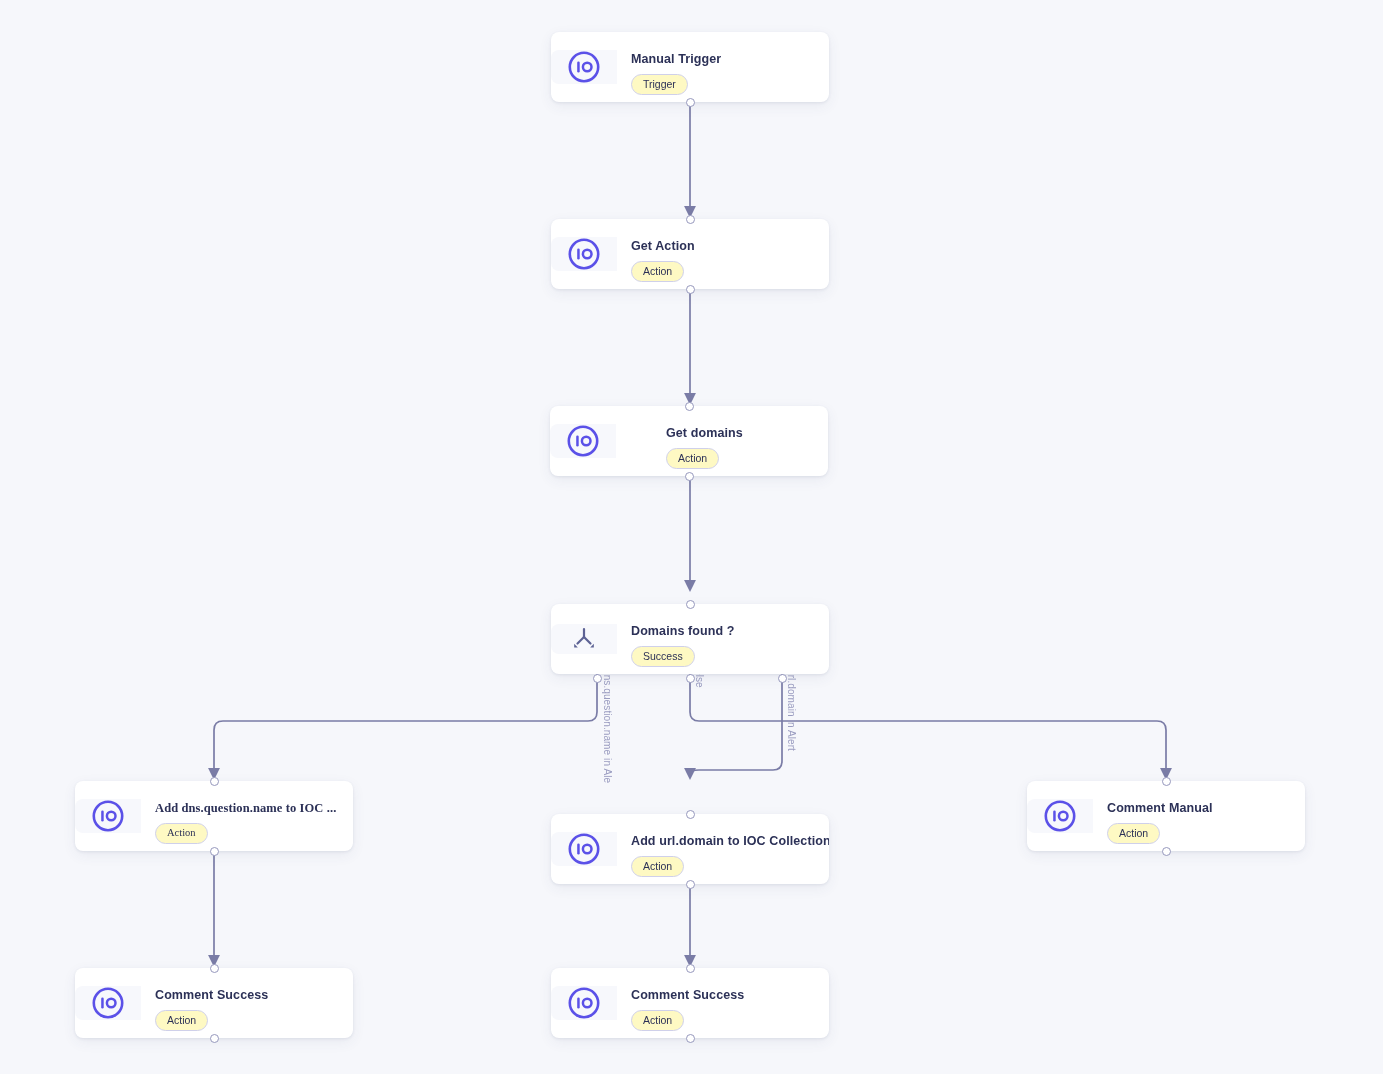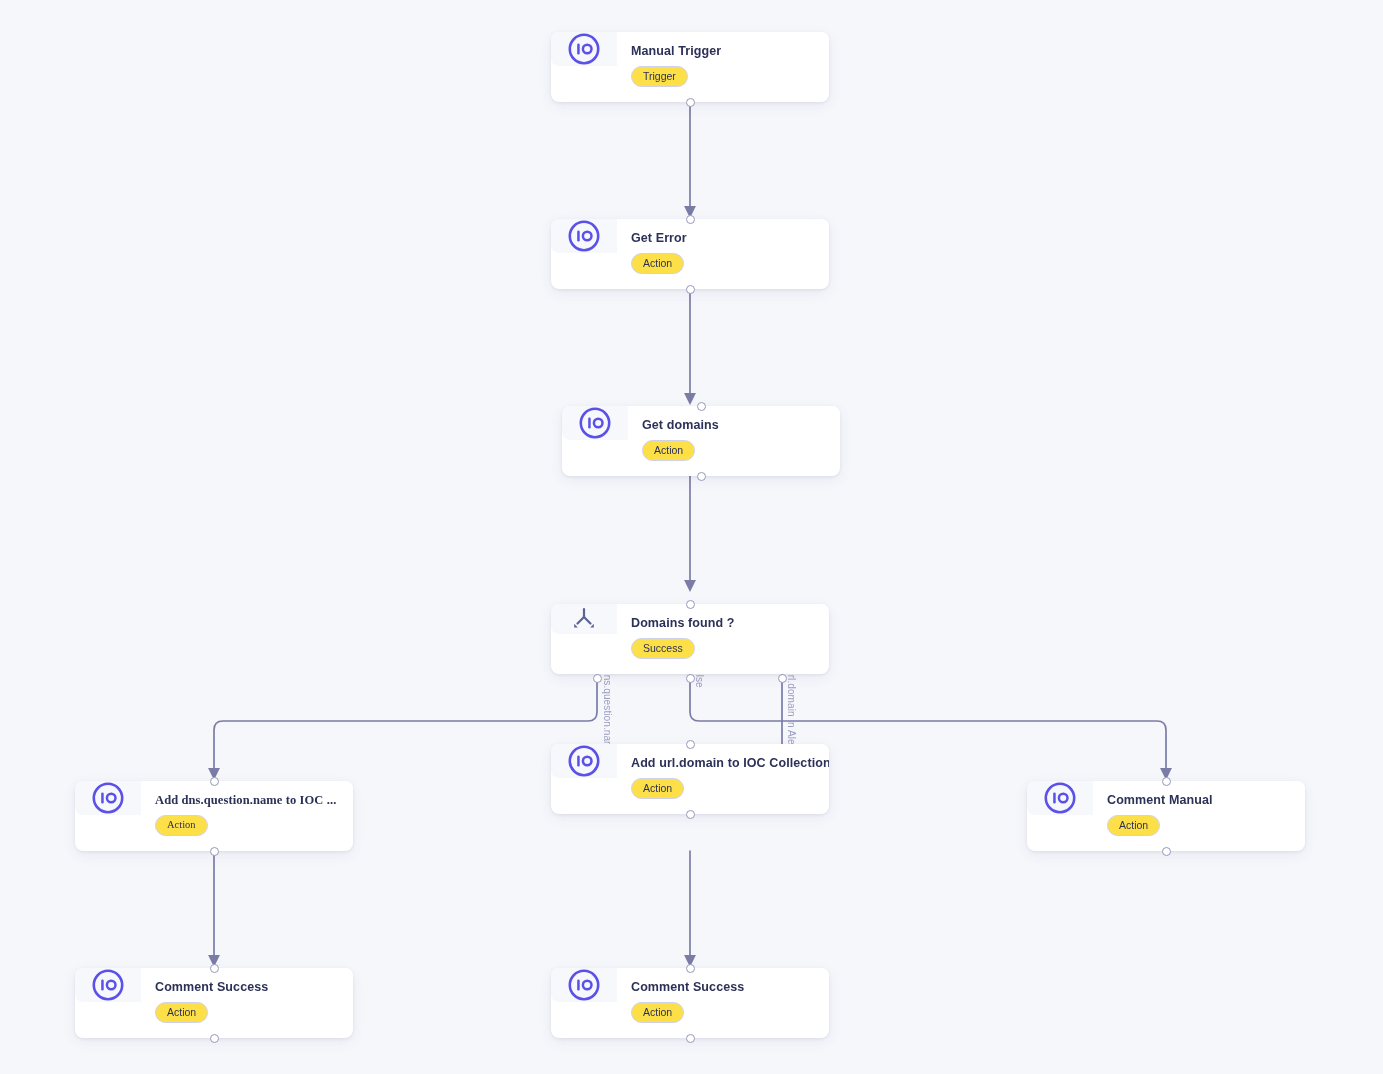--- a/index.html
+++ b/index.html
@@ -40,21 +40,21 @@
     left: 0;
     top: 0;
     width: 1383px;
     height: 1074px;
     z-index: 3;
   }
 
   .node {
     position: absolute;
     display: flex;
-    align-items: flex-start;
+    align-items: center;
     width: 278px;
     height: 70px;
     background: #ffffff;
     border-radius: 8px;
     box-shadow: 0 1px 3px rgba(60, 64, 110, 0.10),
                 0 4px 14px rgba(60, 64, 110, 0.07);
     overflow: visible;
   }
 
   .node-icon {
@@ -92,21 +92,21 @@
     max-width: 200px;
   }
 
   .node-badge {
     margin-top: 7px;
     display: inline-block;
     padding: 3px 11px 4px 11px;
     font-size: 10.5px;
     font-weight: normal;
     color: #2c3157;
-    background: #fde047;
+    background: #fef9c3;
     border: 1px solid #cfd0ea;
     border-radius: 11px;
     line-height: 12px;
     white-space: nowrap;
   }
 
   
   .port {
     position: absolute;
     width: 9px;
@@ -202,28 +202,28 @@
       <div class="node-icon">
         <span class="io-icon">
           <svg width="34" height="34" viewBox="0 0 34 34">
             <circle cx="17" cy="17" r="14.2" fill="none" stroke="#5b51e8" stroke-width="2.6"></circle>
             <rect x="10.2" y="11.6" width="2.5" height="10.8" rx="1.2" fill="#5b51e8"></rect>
             <circle cx="20.2" cy="17" r="4.3" fill="none" stroke="#5b51e8" stroke-width="2.5"></circle>
           </svg>
         </span>
       </div>
       <div class="node-body">
-        <div class="node-title">Get Error</div>
-        <div class="node-badge">Action</div>
-      </div>
-      <div class="port" style="left:134.5px; top:-4.5px;"></div>
-      <div class="port" style="left:134.5px; top:65.5px;"></div>
-    </div>
-
-    <div class="node" style="left:562px; top:406px;">
+        <div class="node-title">Get Action</div>
+        <div class="node-badge">Action</div>
+      </div>
+      <div class="port" style="left:134.5px; top:-4.5px;"></div>
+      <div class="port" style="left:134.5px; top:65.5px;"></div>
+    </div>
+
+    <div class="node" style="left:550px; top:406px;gap:36px;">
       <div class="node-icon">
         <span class="io-icon">
           <svg width="34" height="34" viewBox="0 0 34 34">
             <circle cx="17" cy="17" r="14.2" fill="none" stroke="#5b51e8" stroke-width="2.6"></circle>
             <rect x="10.2" y="11.6" width="2.5" height="10.8" rx="1.2" fill="#5b51e8"></rect>
             <circle cx="20.2" cy="17" r="4.3" fill="none" stroke="#5b51e8" stroke-width="2.5"></circle>
           </svg>
         </span>
       </div>
       <div class="node-body">
@@ -269,21 +269,21 @@
         </span>
       </div>
       <div class="node-body">
         <div class="node-title">Add dns.question.name to IOC ...</div>
         <div class="node-badge">Action</div>
       </div>
       <div class="port" style="left:134.5px; top:-4.5px;"></div>
       <div class="port" style="left:134.5px; top:65.5px;"></div>
     </div>
 
-    <div class="node" style="left:551px; top:744px;">
+    <div class="node" style="left:551px; top:814px;">
       <div class="node-icon">
         <span class="io-icon">
           <svg width="34" height="34" viewBox="0 0 34 34">
             <circle cx="17" cy="17" r="14.2" fill="none" stroke="#5b51e8" stroke-width="2.6"></circle>
             <rect x="10.2" y="11.6" width="2.5" height="10.8" rx="1.2" fill="#5b51e8"></rect>
             <circle cx="20.2" cy="17" r="4.3" fill="none" stroke="#5b51e8" stroke-width="2.5"></circle>
           </svg>
         </span>
       </div>
       <div class="node-body">

